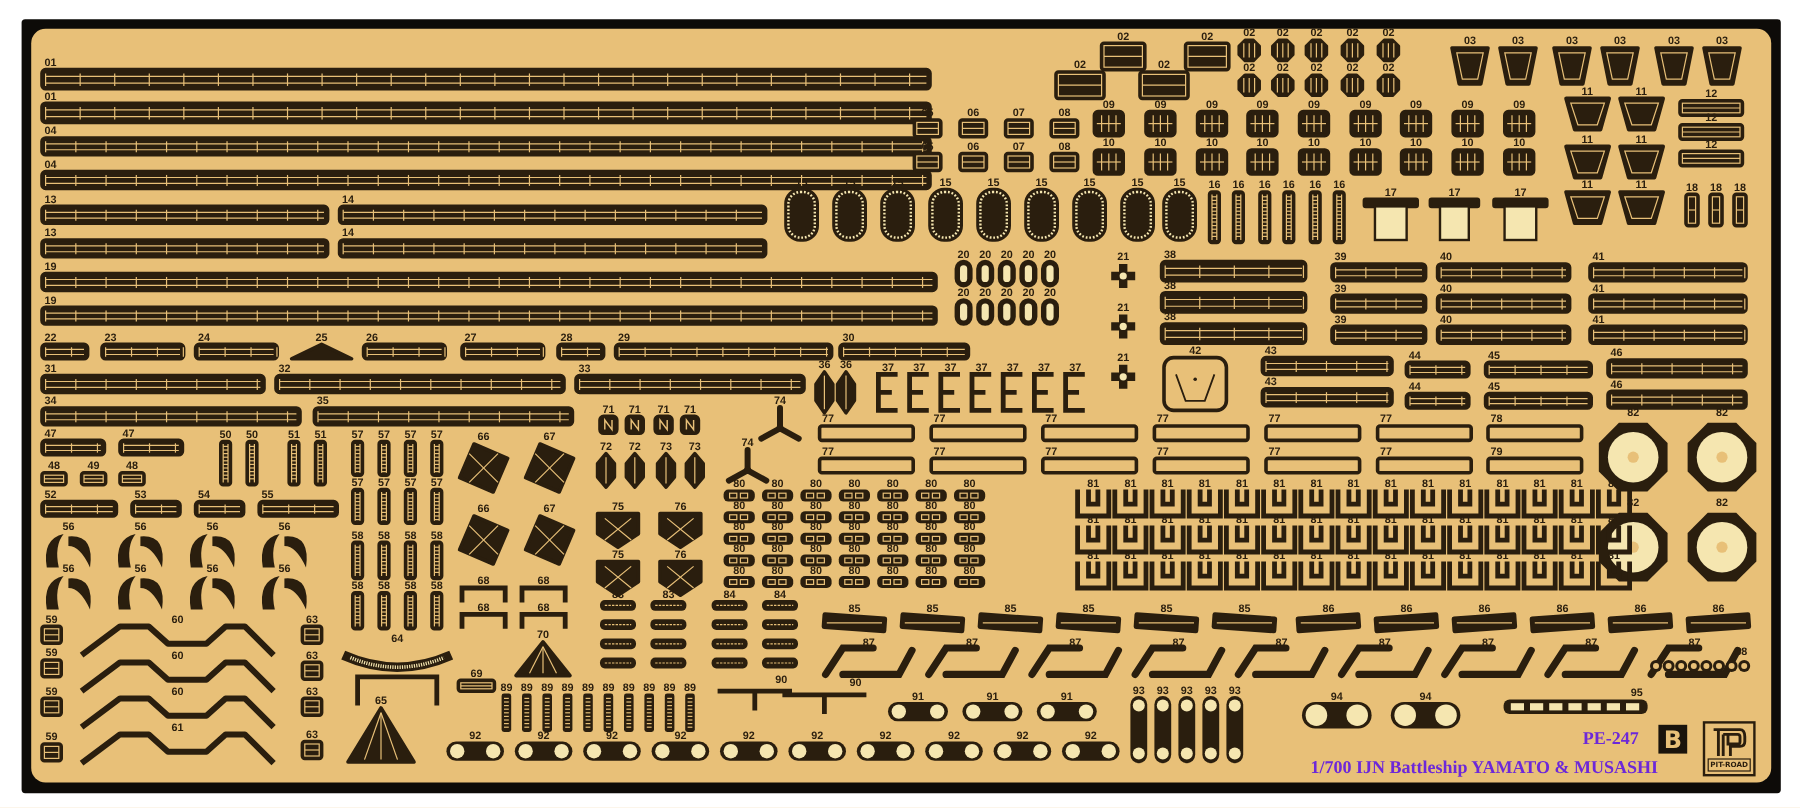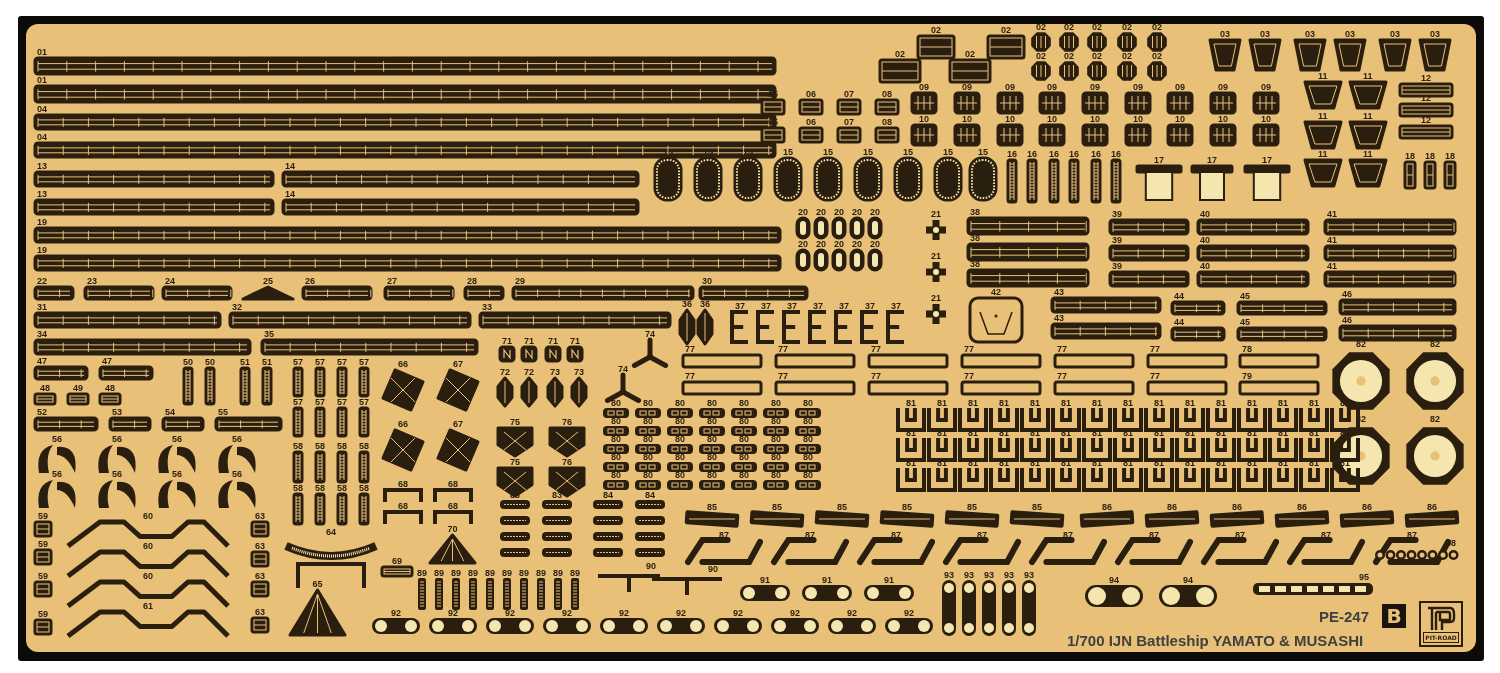--- a/index.html
+++ b/index.html
@@ -1,23 +1,23 @@
 <!DOCTYPE html>
 <html><head>
 <meta charset="utf-8">
 <style>
   html,body{margin:0;padding:0;background:#ffffff;}
   body{width:1500px;height:673px;position:relative;overflow:hidden;font-family:"Liberation Sans",sans-serif;}
   #sheet-frame{position:absolute;left:18px;top:16px;width:1466px;height:645px;background:#0d0b08;border-radius:3px;}
   #sheet{position:absolute;left:26px;top:24px;width:1450px;height:628px;background:#e8c078;border-radius:12px;overflow:hidden;}
   #parts-svg{position:absolute;left:0;top:0;width:1500px;height:673px;}
   .lbl{font-family:"Liberation Sans",sans-serif;font-size:9px;fill:#2a1e0e;font-weight:bold;}
-  .title{position:absolute;font-family:Liberation Sans, sans-serif;font-weight:bold;color:#404040;}
+  .title{position:absolute;font-family:Liberation Serif, serif;font-weight:bold;color:#6d28d9;}
   #code{left:1319px;top:608px;font-size:15px;}
-  #kit-title{left:1067px;top:632px;font-size:15px;}
+  #kit-title{left:1092px;top:632px;font-size:15px;}
   #sheet-letter{position:absolute;left:1382px;top:604px;width:24px;height:24px;background:#1a140c;color:#e8c078;font-family:"DejaVu Sans",sans-serif;font-weight:bold;font-size:20px;text-align:center;line-height:24px;}
   #logo{position:absolute;left:1419px;top:601px;width:44px;height:46px;border:2px solid #2a1e0e;box-sizing:border-box;}
   #logo-glyph{position:absolute;left:5px;top:3px;width:30px;height:26px;}
   #logo-text{position:absolute;left:2px;bottom:2px;right:2px;height:9px;border:1px solid #2a1e0e;font-size:6px;font-weight:bold;color:#2a1e0e;text-align:center;line-height:9px;font-family:"DejaVu Sans",sans-serif;}
 </style>
 </head>
 <body>
 
 <div id="sheet-frame"></div>
 <div id="sheet"></div>

